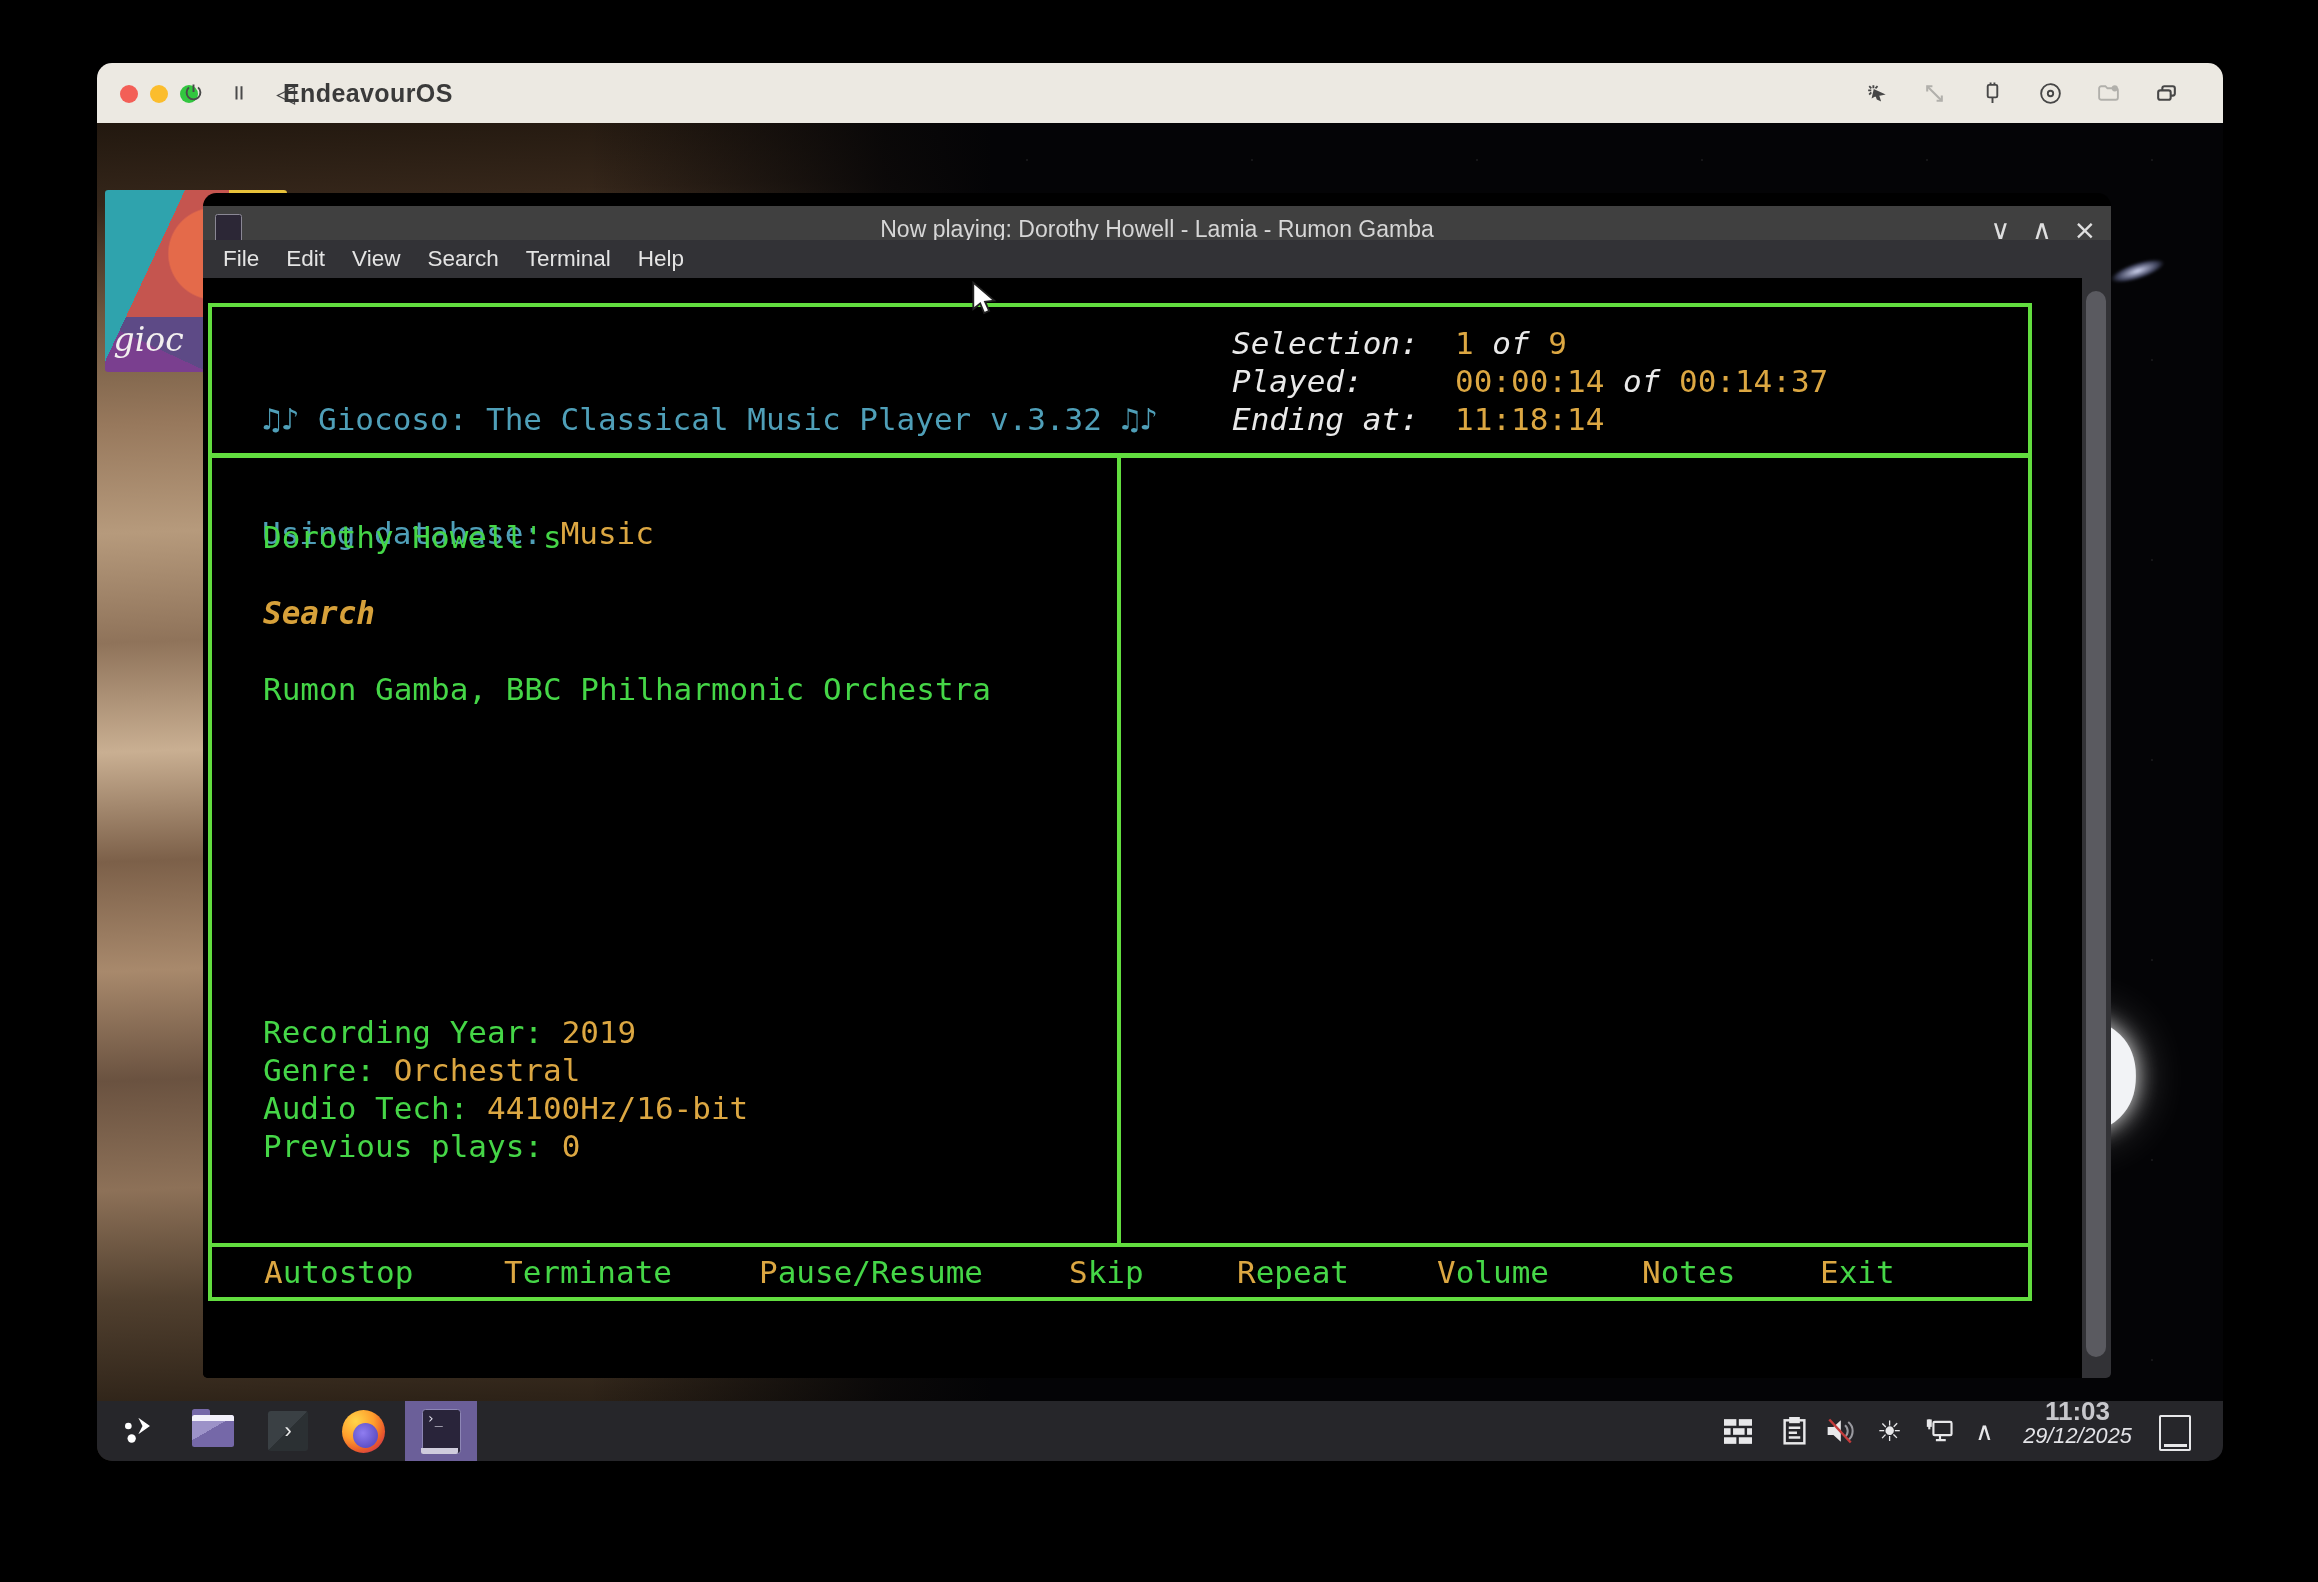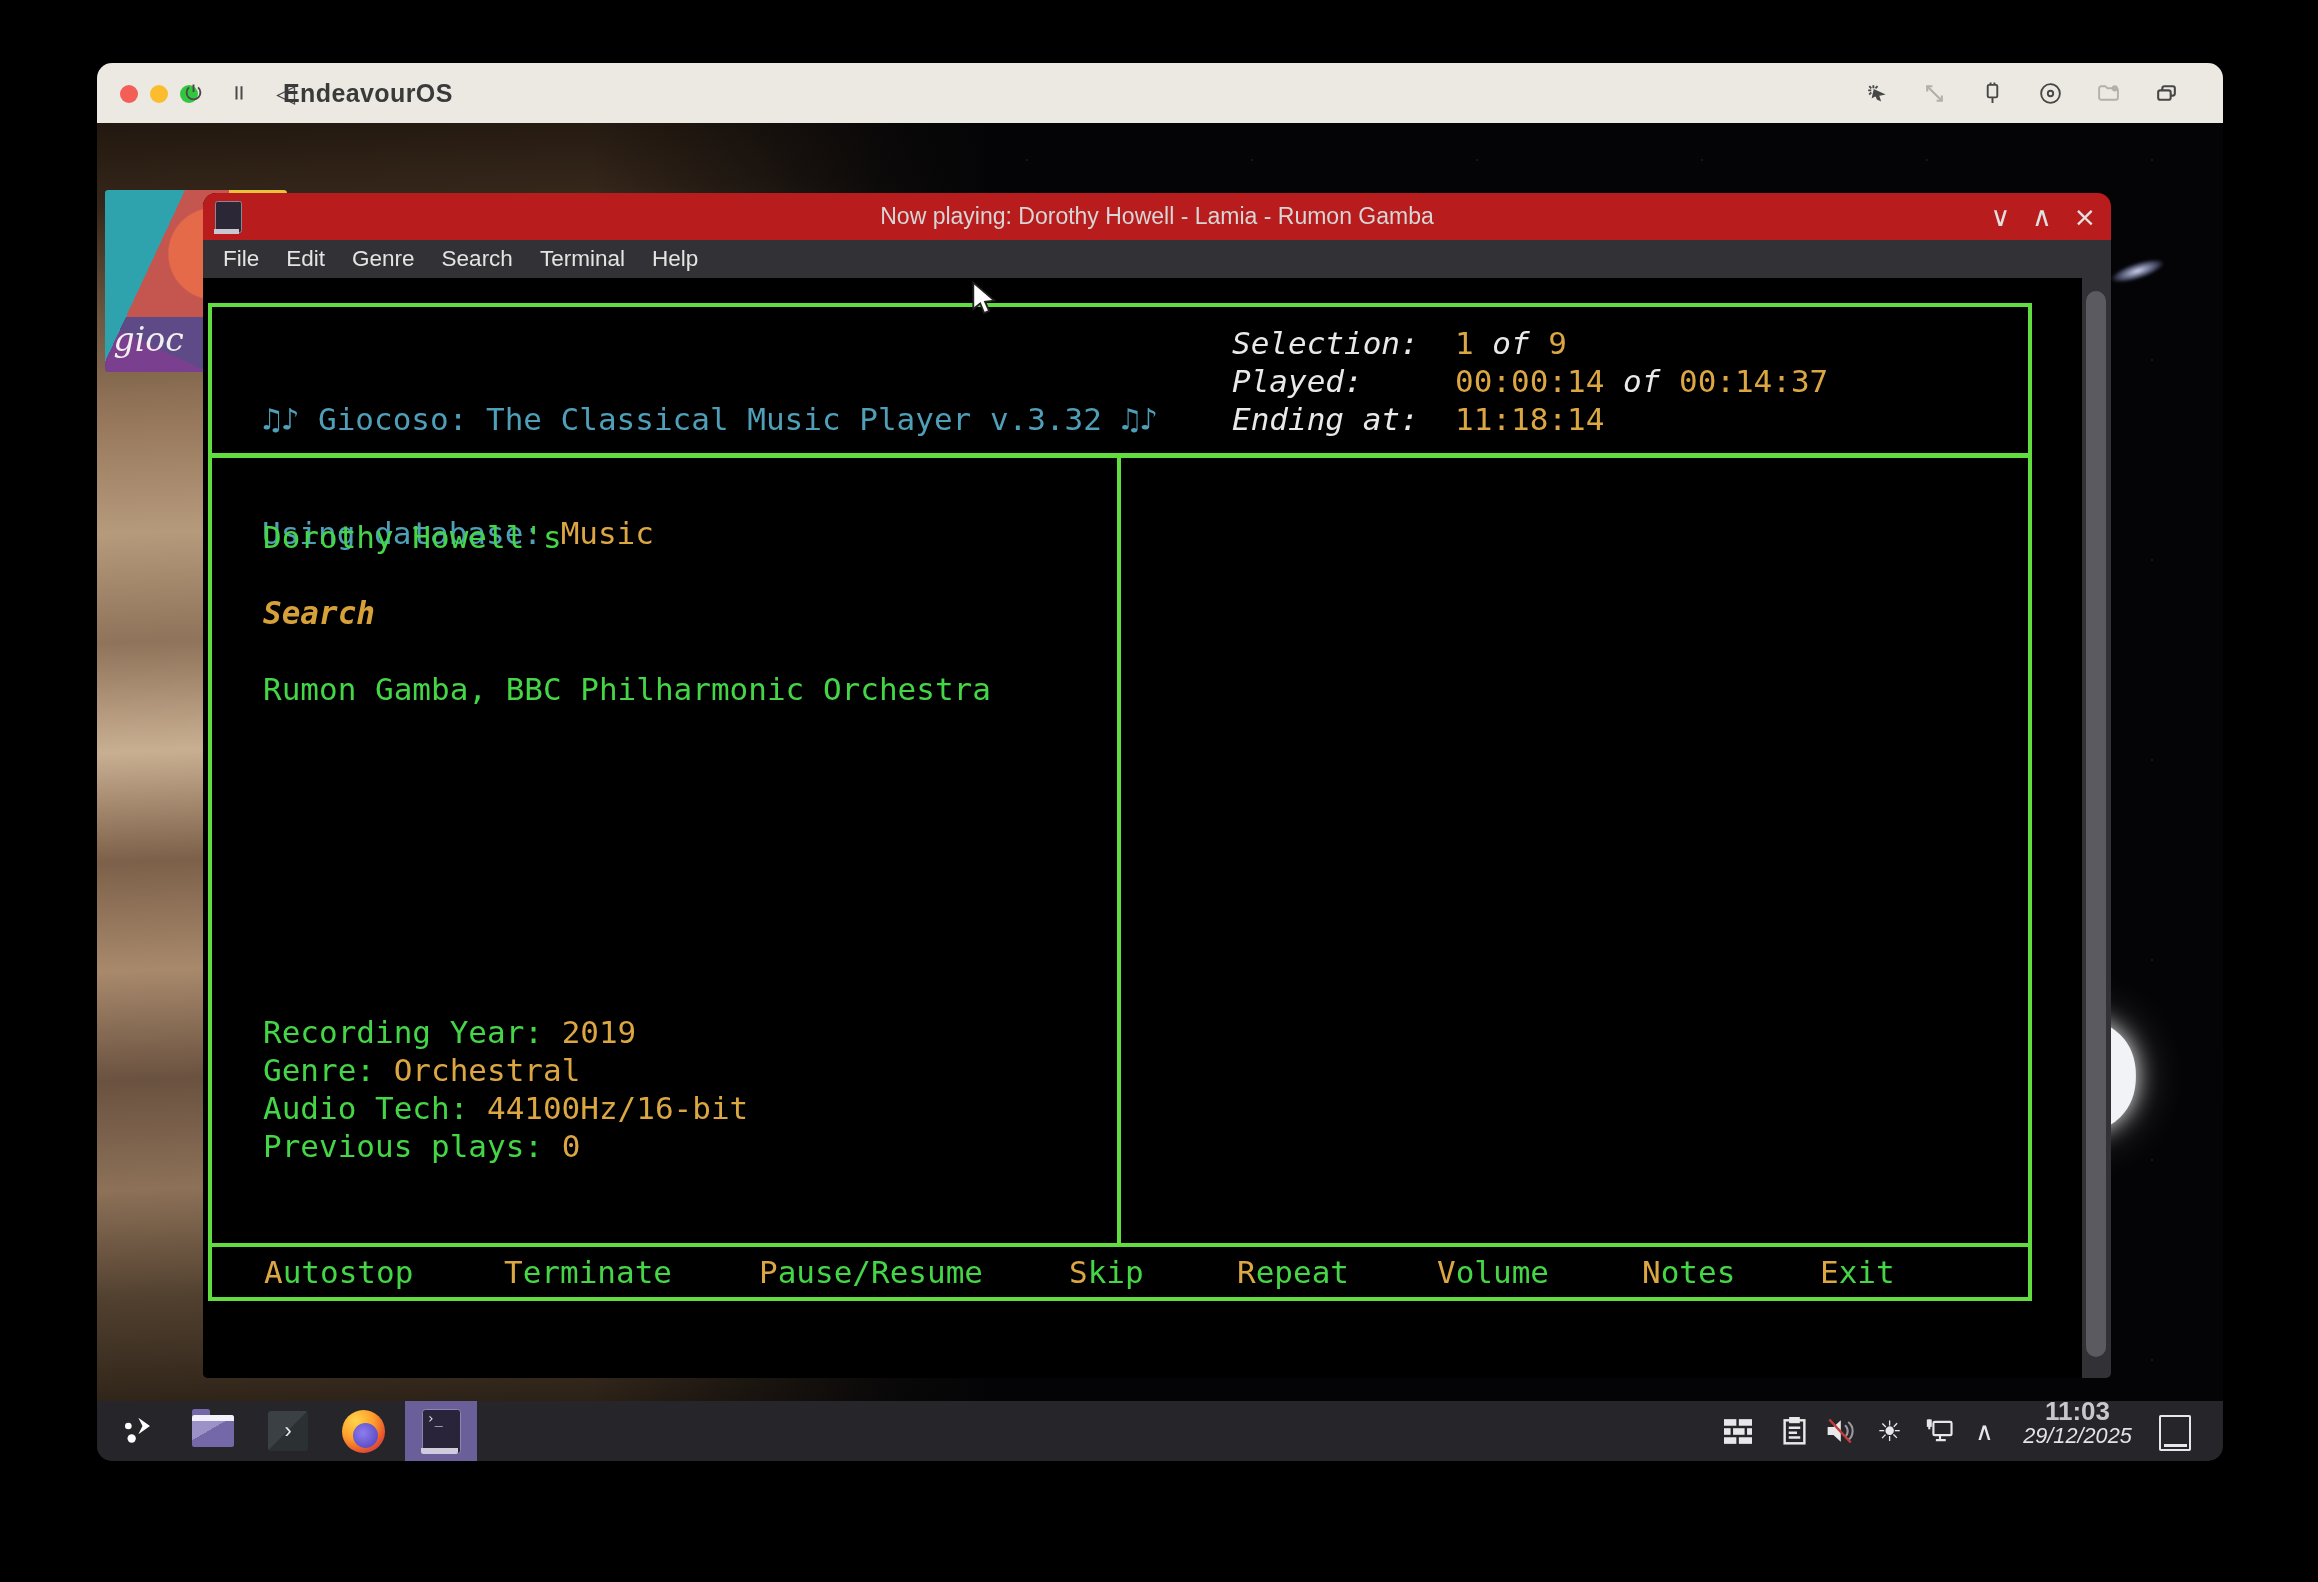--- a/index.html
+++ b/index.html
@@ -82,21 +82,21 @@
   .clock{position:absolute;left:1918px;top:0;width:125px;height:43px;display:flex;flex-direction:column;
          align-items:center;justify-content:center;line-height:1.02;}
   .clock .time{font-weight:bold;font-size:26px;color:#c7c7cc;}
   .clock .date{font-size:21.7px;color:#e3e3e7;font-style:italic;}
   .show-desktop{position:absolute;left:2062px;top:14px;width:28px;height:32px;border:2.5px solid #e8e8ea;border-radius:1.7px;}
   .show-desktop::after{content:"";position:absolute;left:2.5px;right:2.5px;bottom:2.5px;height:2.5px;background:#e8e8ea;}
 
   
   .term-window{position:absolute;left:106px;top:130px;width:1908px;height:1185px;
                border-radius:13.3px 13.3px 5px 5px;overflow:hidden;background:#000;}
-  .term-titlebar{position:absolute;left:0;top:0;width:100%;height:47px;background:#b91c1c;}
+  .term-titlebar{position:absolute;left:0;top:13px;width:100%;height:47px;background:#404040;}
   .term-app-ico{position:absolute;left:11.7px;top:8.3px;width:25px;height:30px;background:#2c2736;
     border:1.7px solid #8a8794;border-radius:2.5px;}
   .term-app-ico::after{content:"";position:absolute;left:-1.7px;bottom:-1.7px;width:25px;height:5px;background:#c9c7d1;}
   .term-title{position:absolute;left:0;top:0;width:100%;height:47px;display:flex;align-items:center;
     justify-content:center;color:#d6d6d6;font-size:23px;}
   .term-controls{position:absolute;right:15px;top:0;height:47px;display:flex;align-items:center;gap:21.7px;
     color:#e0e0e0;font-size:27px;font-family:"DejaVu Sans",sans-serif;}
   .term-menubar{position:absolute;left:0;top:47px;width:100%;height:38px;background:#323236;
     display:flex;align-items:center;padding-left:20px;gap:27px;box-sizing:border-box;}
   .term-menubar .menu-item{color:#e4e4e4;font-size:22.5px;}
@@ -275,21 +275,21 @@
         <div class="term-title">Now playing: Dorothy Howell - Lamia - Rumon Gamba</div>
         <div class="term-controls">
           <span>∨</span>
           <span>∧</span>
           <span>×</span>
         </div>
       </div>
       <div class="term-menubar" id="term-menubar">
           <span class="menu-item">File</span>
           <span class="menu-item">Edit</span>
-          <span class="menu-item">Genre</span>
+          <span class="menu-item">View</span>
           <span class="menu-item">Search</span>
           <span class="menu-item">Terminal</span>
           <span class="menu-item">Help</span>
         </div>
 
       <div class="term-screen" id="term-screen">
         <div class="gbox gbox-header"></div>
         <div class="gbox gbox-main"></div>
         <div class="gbox-divider"></div>
         <div class="gbox gbox-actions"></div>

